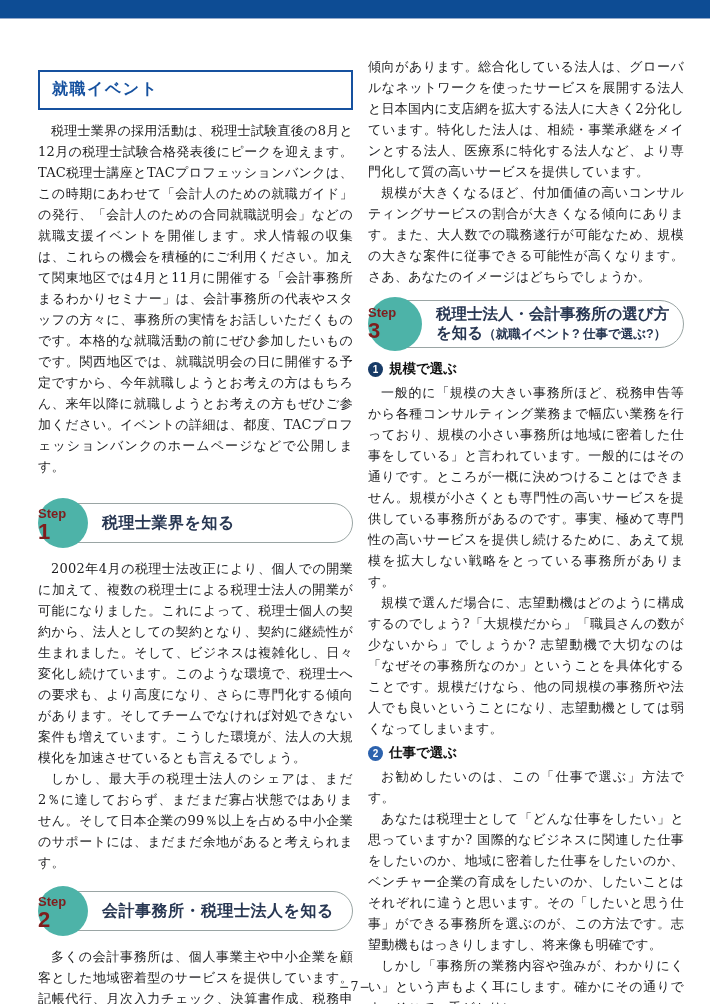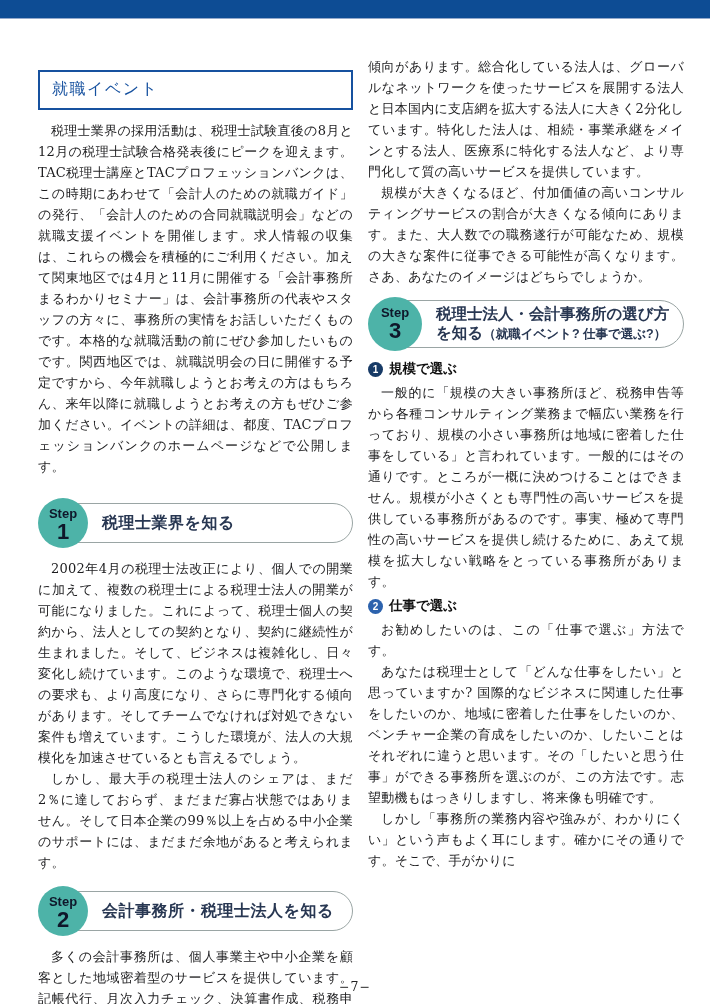--- a/index.html
+++ b/index.html
@@ -5,32 +5,32 @@
   html,body{margin:0;padding:0;background:#e8e8e8;}
   .page{position:relative;width:710px;height:1004px;background:#ffffff;overflow:hidden;
         font-family:"DejaVu Serif",serif;color:#1c1c1e;box-shadow:0 0 4px rgba(0,0,0,.3);}
   .topbar{position:absolute;left:0;top:0;width:710px;height:18px;background:#0d4c94;
           border-bottom:1px solid #93a9cc;}
   .col{position:absolute;}
   .col-left{left:38px;top:70px;width:315px;}
   .col-right{left:368px;top:56px;width:316px;}
 
   .section-box{border:2.5px solid #16519f;background:#fff;padding:7px 12px 8px;}
-  .section-box .t{font-family:"Liberation Sans",sans-serif;font-weight:normal;font-size:16px;
+  .section-box .t{font-family:"Liberation Sans",sans-serif;font-weight:bold;font-size:16px;
                   color:#16519f;letter-spacing:1.5px;}
 
   .para{font-size:13px;line-height:21px;text-align:justify;letter-spacing:0.2px;margin:0;}
   .para.indent{text-indent:1em;}
 
   .step-row{position:relative;height:46px;margin:13px 0 12px;}
   .step-row.tall{height:54px;}
   .step-pill{position:absolute;left:12px;right:0;top:3px;bottom:3px;background:#fff;
              border:1.5px solid #9aa5a4;border-radius:26px;}
   .step-badge{position:absolute;left:0;top:-2px;width:50px;height:50px;border-radius:50%;
-              background:#4db3a8;color:#0f172a;text-align:center;z-index:2;
+              background:#4db3a8;color:#7f1d1d;z-index:2;
               font-family:"Liberation Sans",sans-serif;font-weight:bold;}
   .step-row.tall .step-badge{width:54px;height:54px;top:0;}
   .step-badge .w{display:block;font-size:13px;line-height:1;margin-top:9px;}
   .step-badge .n{display:block;font-size:22px;line-height:1;margin-top:1px;}
   .step-title{position:absolute;left:64px;top:50%;transform:translateY(-50%);z-index:2;
               font-family:"Liberation Sans",sans-serif;font-weight:bold;color:#283752;
               font-size:16px;letter-spacing:0.5px;white-space:nowrap;}
   .step-title.two-line{font-size:15.5px;line-height:19px;letter-spacing:0;left:68px;}
   .step-title .paren{font-size:12.5px;}
 
@@ -98,20 +98,21 @@
         <span>税理士法人・会計事務所の選び方</span><br>
         <span>を知る</span><span class="paren">（就職イベント? 仕事で選ぶ?）</span>
       </div>
     </div>
 
     <div class="subhead">
       <span class="numcircle c1">1</span>
       <span>規模で選ぶ</span>
     </div>
     <p class="para indent">一般的に「規模の大きい事務所ほど、税務申告等から各種コンサルティング業務まで幅広い業務を行っており、規模の小さい事務所は地域に密着した仕事をしている」と言われています。一般的にはその通りです。ところが一概に決めつけることはできません。規模が小さくとも専門性の高いサービスを提供している事務所があるのです。事実、極めて専門性の高いサービスを提供し続けるために、あえて規模を拡大しない戦略をとっている事務所があります。</p>
+    <p class="para indent">規模で選んだ場合に、志望動機はどのように構成するのでしょう?「大規模だから」「職員さんの数が少ないから」でしょうか? 志望動機で大切なのは「なぜその事務所なのか」ということを具体化することです。規模だけなら、他の同規模の事務所や法人でも良いということになり、志望動機としては弱くなってしまいます。</p>
 
     <div class="subhead" style="margin-top:5px;">
       <span class="numcircle c2">2</span>
       <span>仕事で選ぶ</span>
     </div>
     <p class="para indent">お勧めしたいのは、この「仕事で選ぶ」方法です。</p>
     <p class="para indent">あなたは税理士として「どんな仕事をしたい」と思っていますか? 国際的なビジネスに関連した仕事をしたいのか、地域に密着した仕事をしたいのか、ベンチャー企業の育成をしたいのか、したいことはそれぞれに違うと思います。その「したいと思う仕事」ができる事務所を選ぶのが、この方法です。志望動機もはっきりしますし、将来像も明確です。</p>
     <p class="para indent">しかし「事務所の業務内容や強みが、わかりにくい」という声もよく耳にします。確かにその通りです。そこで、手がかりに</p>
 
   </div>

